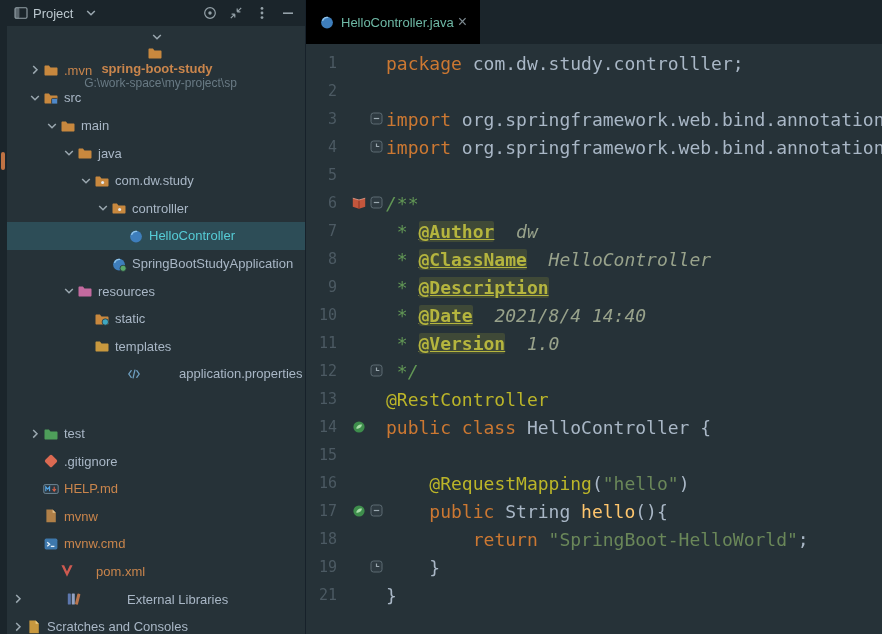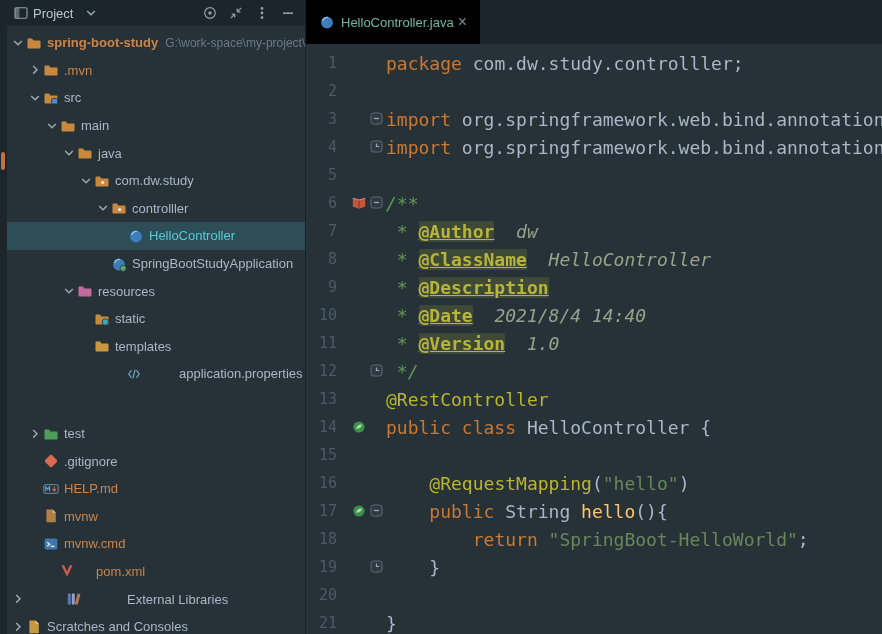--- a/index.html
+++ b/index.html
@@ -91,21 +91,21 @@
             </svg>
           </span>
           <span class="ph-icon">
             <svg width="16" height="16" viewBox="0 0 16 16" xmlns="http://www.w3.org/2000/svg">
               <path d="M3 8.2 H13" stroke="#94A1A8" stroke-width="1.6"></path>
             </svg>
           </span>
         </span>
     </div>
     <div class="tree" id="project-tree">
-        <div class="trow" style="padding-left: 2px;">
+        <div class="trow" style="padding-left: 2px; flex-direction: column;">
           <span class="chev">
             <svg width="16" height="16" viewBox="0 0 16 16" xmlns="http://www.w3.org/2000/svg">
               <path d="M4.2 6 L8 9.8 L11.8 6" stroke="#9BA8B0" stroke-width="1.5" fill="none"></path>
             </svg>
           </span>
           <span class="ticon">
             <svg width="16" height="16" viewBox="0 0 16 16" xmlns="http://www.w3.org/2000/svg">
               <path d="M1.5 4.6 C1.5 4 1.9 3.6 2.5 3.6 H5.9 L7.5 5.5 H13.5 C14.1 5.5 14.5 5.9 14.5 6.5 V12.6 C14.5 13.2 14.1 13.6 13.5 13.6 H2.5 C1.9 13.6 1.5 13.2 1.5 12.6 Z" fill="#C8883E"></path>
             </svg>
           </span>
@@ -404,17 +404,16 @@
               <path d="M5.2 9.4 C5.4 6.8 8.2 4.9 11 5.5 C10.6 8.6 7.8 10.3 5.2 9.4 Z" fill="#A8DCA8"></path>
             </svg></span><span class="fold"><svg width="16" height="16" viewBox="0 0 16 16" xmlns="http://www.w3.org/2000/svg">
               <rect x="2" y="2" width="11" height="11" rx="2.5" fill="#2E3A41" stroke="#5C6B73"></rect>
               <path d="M4.8 7.5 H10.2" stroke="#9BA8B0" stroke-width="1.2"></path>
             </svg></span><span class="code"><span class="pl">    </span><span class="kw">public </span><span class="pl">String </span><span class="fn">hello</span><span class="pl">(){</span></span></div>
         <div class="eline"><span class="lnum">18</span><span class="gico"></span><span class="fold"></span><span class="code"><span class="pl">        </span><span class="kw">return </span><span class="str">"SpringBoot-HelloWorld"</span><span class="pl">;</span></span></div>
         <div class="eline"><span class="lnum">19</span><span class="gico"></span><span class="fold"><svg width="16" height="16" viewBox="0 0 16 16" xmlns="http://www.w3.org/2000/svg">
               <rect x="2" y="2" width="11" height="11" rx="2.5" fill="#2E3A41" stroke="#5C6B73"></rect>
               <path d="M7.5 4.6 V7.5 H10.3" stroke="#9BA8B0" stroke-width="1.2" fill="none"></path>
             </svg></span><span class="code"><span class="pl">    }</span></span></div>
-        <div class="eline"><span class="lnum">20</span><span class="gico"></span><span class="fold"></span><span class="code"></span></div>
         <div class="eline"><span class="lnum">21</span><span class="gico"></span><span class="fold"></span><span class="code"><span class="pl">}</span></span></div>
       </div>
   </div>
 </div>
 
 </body></html>

